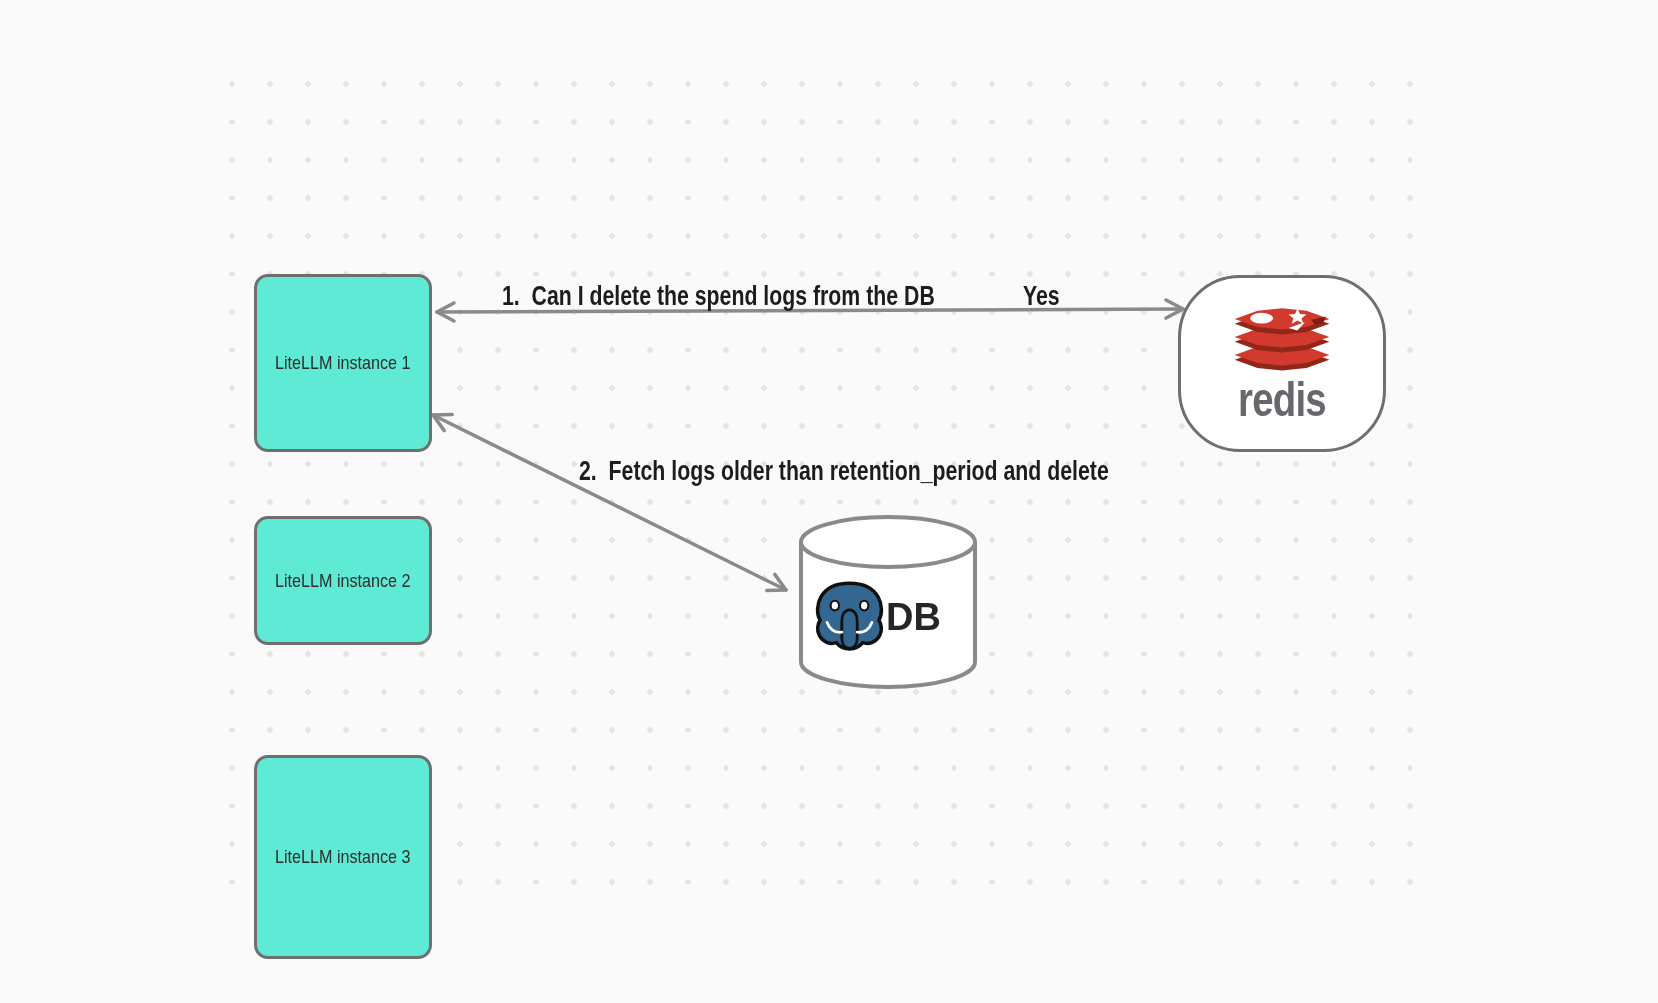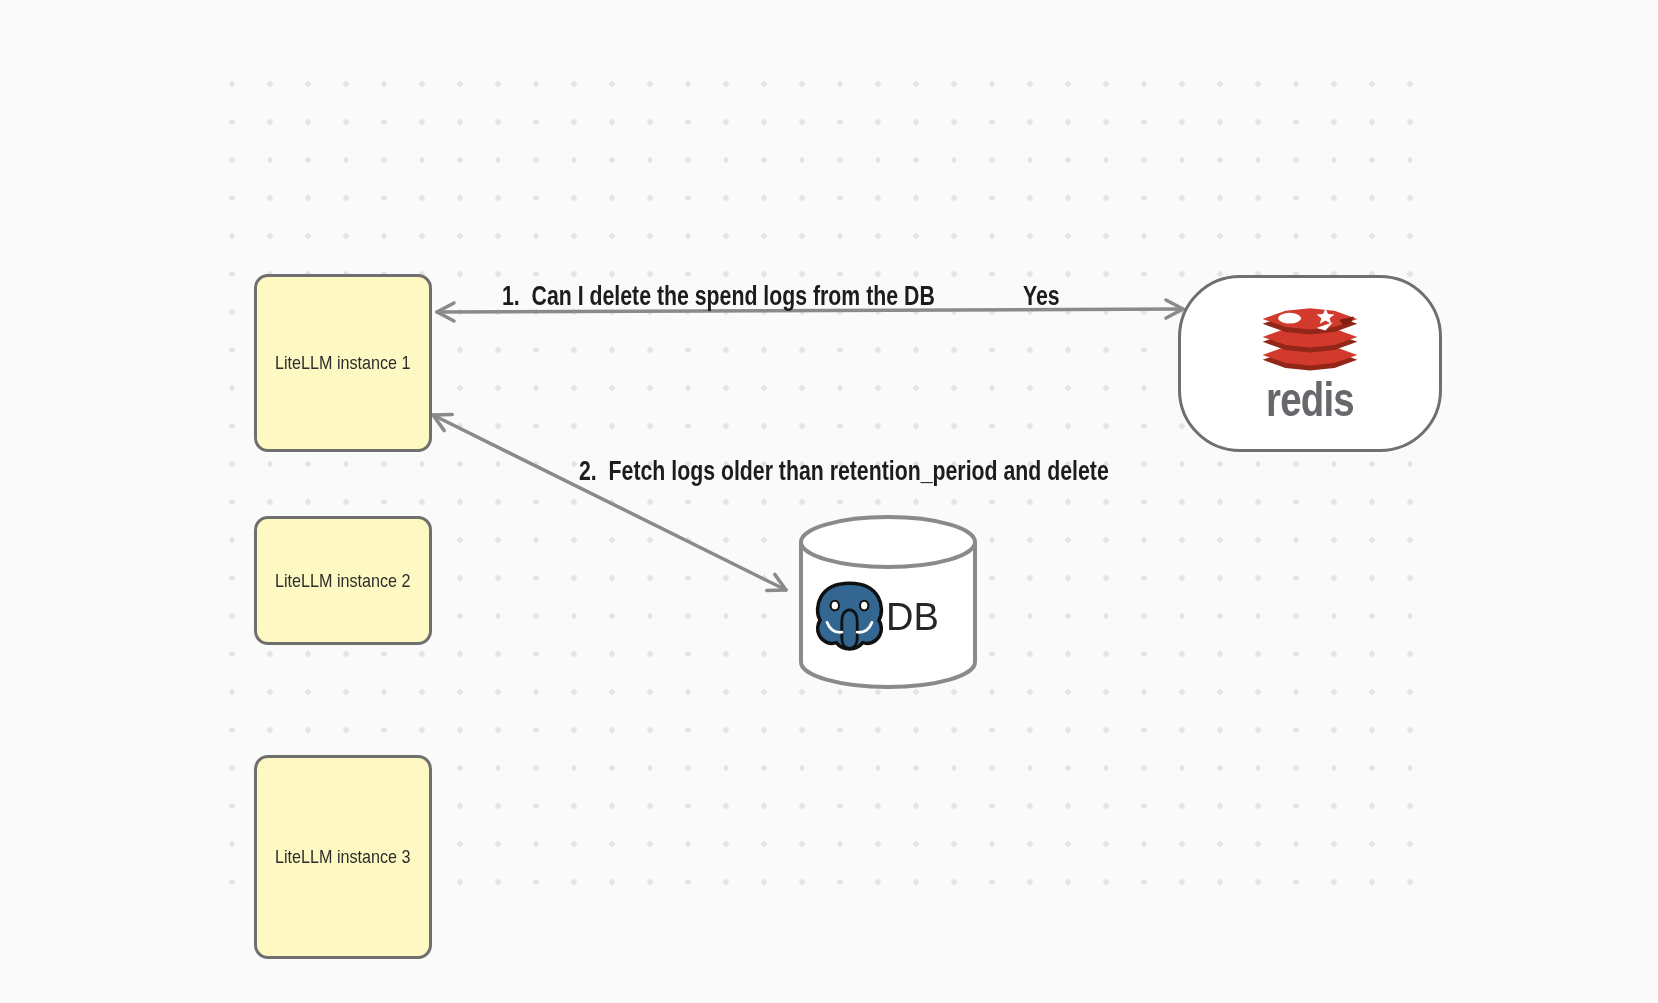--- a/index.html
+++ b/index.html
@@ -21,38 +21,38 @@
     background-position: 0 0;
   }
   svg.edges-layer {
     position: absolute; left: 0; top: 0;
     width: 1658px; height: 1003px;
   }
   .lbox {
     position: absolute;
     left: 254px;
     width: 178px;
-    background: #fef9c3;
+    background: #5eead4;
     border: 3.5px solid #6f6f6f;
     border-radius: 14px;
     display: flex;
     align-items: center;
     justify-content: center;
   }
   .lbox-label {
     font-size: 19px;
     color: #2d2d2d;
     white-space: nowrap;
     transform: scaleX(0.85);
     transform-origin: center center;
   }
   .redis-node {
     position: absolute;
     left: 1178px; top: 275px;
-    width: 264px; height: 177px;
+    width: 208px; height: 177px;
     background: #ffffff;
     border: 3.5px solid #6f6f6f;
     border-radius: 62px;
   }
   .redis-logo {
     position: absolute;
     left: 50%; top: 30px;
     transform: translateX(-50%);
     width: 98px; height: 66px;
   }
@@ -72,21 +72,21 @@
     position: absolute;
     left: 795px; top: 511px;
     width: 186px; height: 182px;
   }
   .cyl { position: absolute; left: 0; top: 0; width: 186px; height: 182px; }
   .elephant { position: absolute; left: 16px; top: 67px; width: 77px; height: 79px; }
   .db-label {
     position: absolute;
     left: 91px; top: 87px;
     font-size: 38px;
-    font-weight: 400;
+    font-weight: 700;
     line-height: 1;
     color: #262626;
   }
   .edge-label {
     position: absolute;
     font-size: 28px;
     font-weight: 700;
     line-height: 1;
     color: #1c1c1c;
     white-space: pre;

